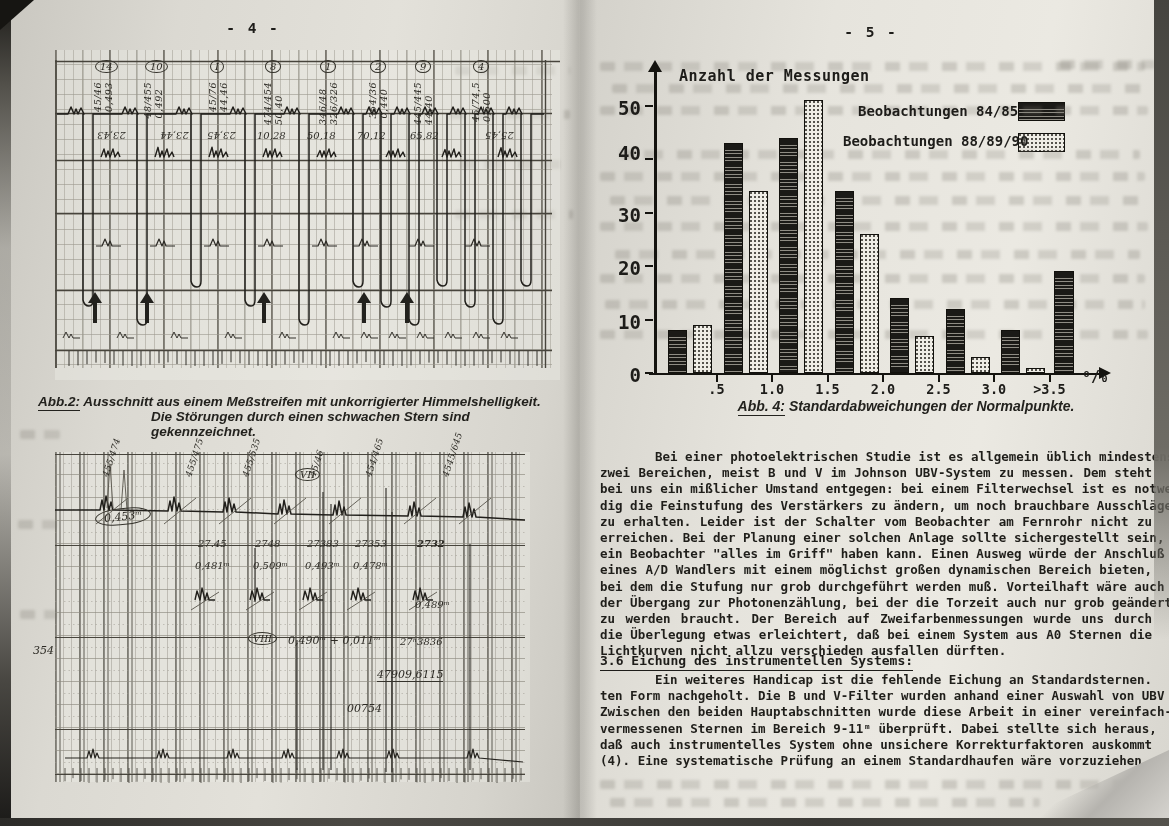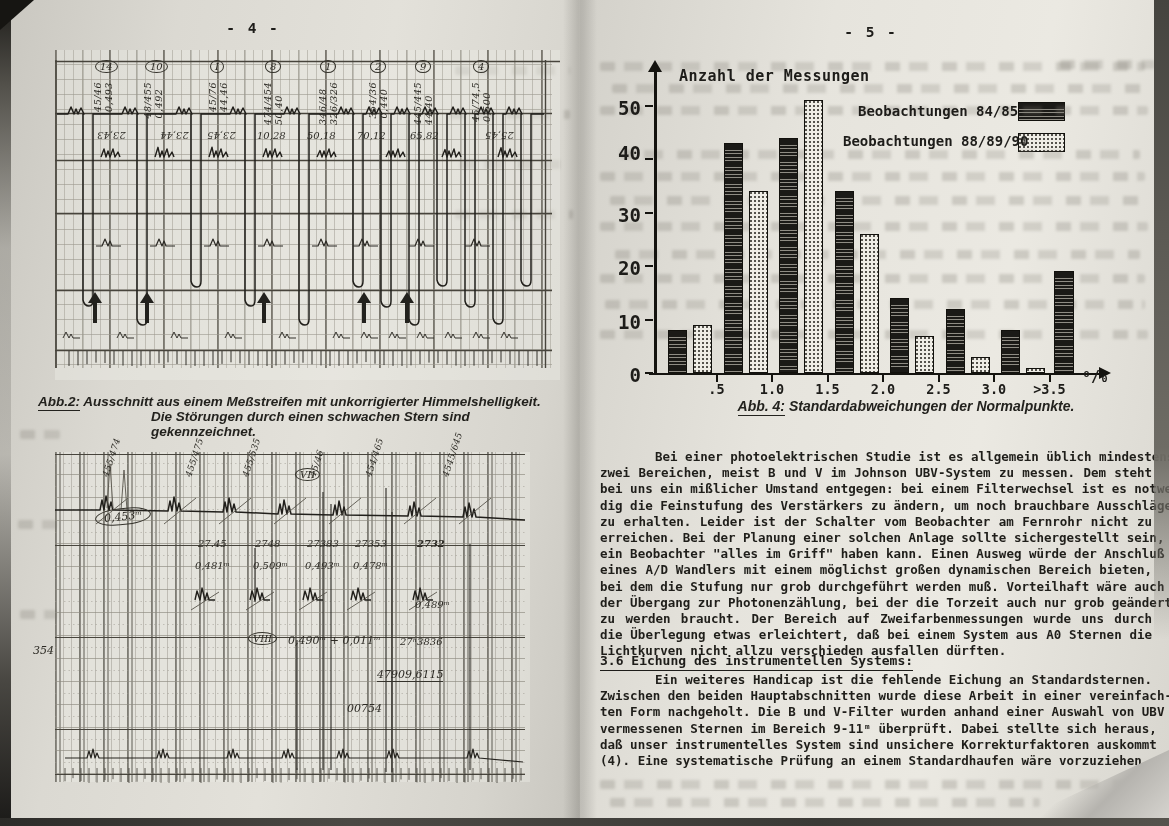--- a/index.html
+++ b/index.html
@@ -310,24 +310,24 @@
       <div class="tline">der Übergang zur Photonenzählung, bei der die Torzeit auch nur grob geändert</div>
       <div class="tline">zu werden braucht. Der Bereich auf Zweifarbenmessungen wurde uns durch</div>
       <div class="tline">die Überlegung etwas erleichtert, daß bei einem System aus A0 Sternen die</div>
       <div class="tline last">Lichtkurven nicht allzu verschieden ausfallen dürften.</div>
     </div>
   <div class="sec-head" style="left:600px;top:653px;">
     <span>3.6 Eichung des instrumentellen Systems:</span>
   </div>
   <div class="para" id="para36" style="left:600px;top:672px;">
       <div class="tline ind">Ein weiteres Handicap ist die fehlende Eichung an Standardsternen.</div>
+      <div class="tline">ten Form nachgeholt. Die B und V-Filter wurden anhand einer Auswahl von UBV</div>
       <div class="tline">Zwischen den beiden Hauptabschnitten wurde diese Arbeit in einer vereinfach-</div>
-      <div class="tline">ten Form nachgeholt. Die B und V-Filter wurden anhand einer Auswahl von UBV</div>
       <div class="tline">vermessenen Sternen im Bereich 9-11ᵐ überprüft. Dabei stellte sich heraus,</div>
-      <div class="tline">daß unser instrumentelles System sind unsichere Korrekturfaktoren auskommt</div>
+      <div class="tline">daß auch instrumentelles System ohne unsichere Korrekturfaktoren auskommt</div>
       <div class="tline last">(4). Eine systematische Prüfung an einem Standardhaufen wäre vorzuziehen.</div>
     </div>
 
   <div class="artifact" id="fold"></div>
   <div class="artifact" id="edge-left"></div>
   <div class="artifact" id="corner-tl"></div>
   <div class="artifact" id="edge-right"></div>
   <div class="artifact" id="edge-bottom"></div>
   <div class="artifact" id="curl-br"></div>
 <div class="ytick" style="left: 645px; top: 372px;"></div>

